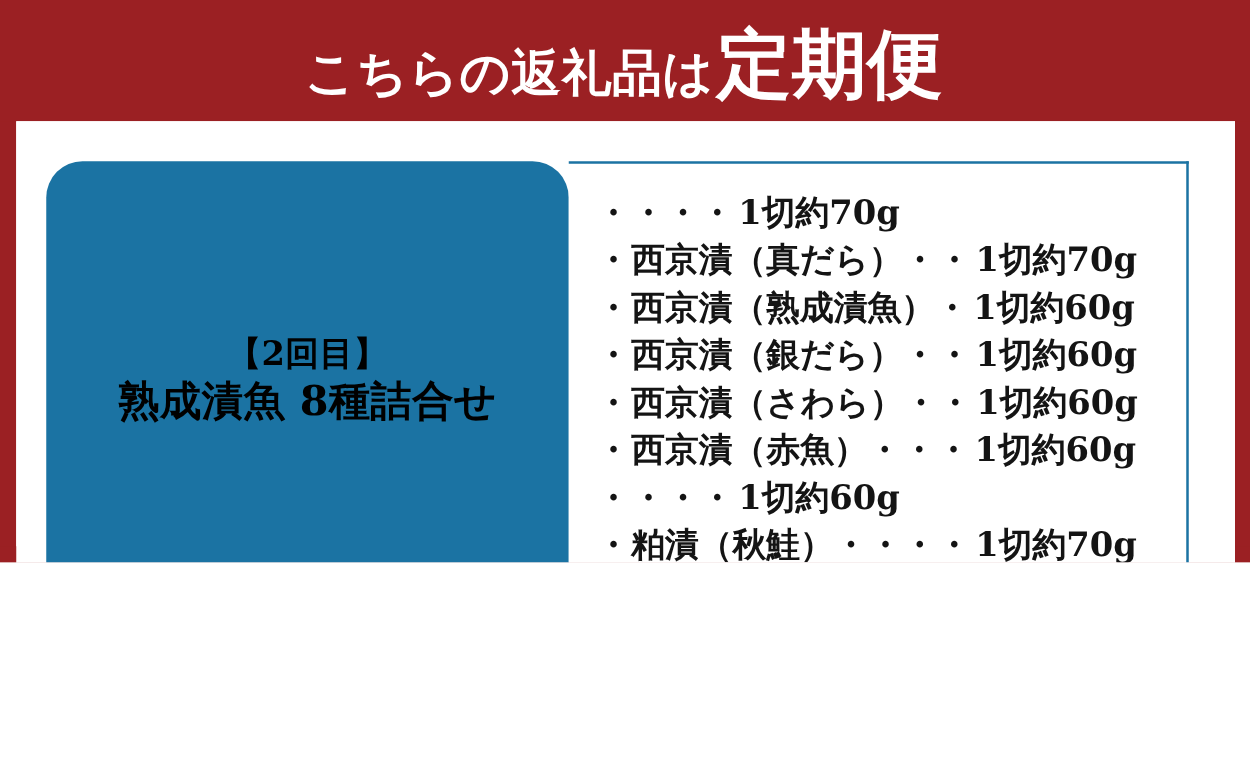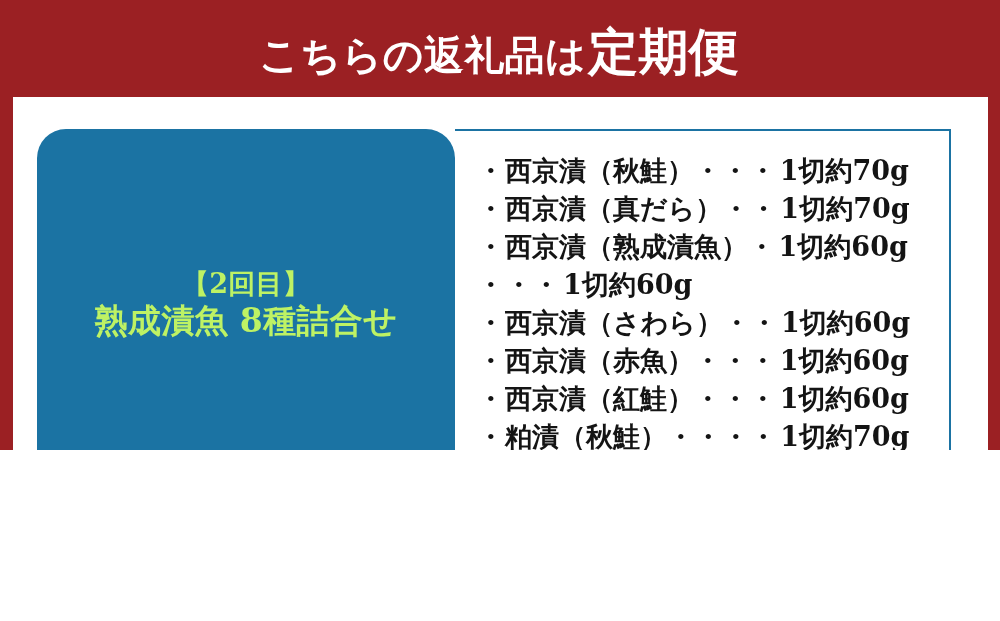--- a/index.html
+++ b/index.html
@@ -53,21 +53,21 @@
     white-space: nowrap;
     font-family: "DejaVu Sans", "Liberation Sans", sans-serif;
     letter-spacing: 0.02em;
     transform: translateY(4px);
   }
   .ht-normal {
     font-size: 40px;
     font-weight: 700;
   }
   .ht-emph {
-    font-size: 50px;
+    font-size: 60px;
     font-weight: 700;
     position: relative;
     padding: 0 2px;
   }
 
   
   .content {
     position: absolute;
     left: 13px;
     top: 97px;
@@ -87,21 +87,21 @@
     box-sizing: border-box;
   }
   .card-blue {
     width: 418px;
     background: #1b73a3;
     display: flex;
     flex-direction: column;
     align-items: center;
     justify-content: center;
     box-sizing: border-box;
-    color: #bef264;
+    color: #000000;
     text-align: center;
     border-radius: 29px;
   }
   .blue-line1 {
     font-size: 27px;
     font-weight: 700;
     line-height: 1.25;
     letter-spacing: 0.01em;
     font-family: "DejaVu Serif", "Liberation Serif", serif;
   }
@@ -171,21 +171,20 @@
       <div class="card-blue">
         <div class="blue-line1">【2回目】</div>
         <div class="blue-line2">熟成漬魚 8種詰合せ</div>
       </div>
 
       <div class="card-white">
         <ul class="spec-list">
 
           <li class="spec-row">
             <span class="spec-bullet">・</span>
-            <span class="spec-name">西京漬（秋鮭）</span>
             <span class="spec-leader">・・・</span>
             <span class="spec-qty">1切</span>
             <span class="spec-weight">約70g</span>
           </li>
 
           <li class="spec-row">
             <span class="spec-bullet">・</span>
             <span class="spec-name">西京漬（真だら）</span>
             <span class="spec-leader">・・</span>
             <span class="spec-qty">1切</span>
@@ -195,20 +194,21 @@
           <li class="spec-row">
             <span class="spec-bullet">・</span>
             <span class="spec-name">西京漬（熟成漬魚）</span>
             <span class="spec-leader">・</span>
             <span class="spec-qty">1切</span>
             <span class="spec-weight">約60g</span>
           </li>
 
           <li class="spec-row">
             <span class="spec-bullet">・</span>
+            <span class="spec-name">西京漬（銀だら）</span>
             <span class="spec-leader">・・</span>
             <span class="spec-qty">1切</span>
             <span class="spec-weight">約60g</span>
           </li>
 
           <li class="spec-row">
             <span class="spec-bullet">・</span>
             <span class="spec-name">西京漬（さわら）</span>
             <span class="spec-leader">・・</span>
             <span class="spec-qty">1切</span>
@@ -218,21 +218,20 @@
           <li class="spec-row">
             <span class="spec-bullet">・</span>
             <span class="spec-name">西京漬（赤魚）</span>
             <span class="spec-leader">・・・</span>
             <span class="spec-qty">1切</span>
             <span class="spec-weight">約60g</span>
           </li>
 
           <li class="spec-row">
             <span class="spec-bullet">・</span>
-            <span class="spec-name">西京漬（紅鮭）</span>
             <span class="spec-leader">・・・</span>
             <span class="spec-qty">1切</span>
             <span class="spec-weight">約60g</span>
           </li>
 
           <li class="spec-row">
             <span class="spec-bullet">・</span>
             <span class="spec-name">粕漬（秋鮭）</span>
             <span class="spec-leader">・・・・</span>
             <span class="spec-qty">1切</span>

